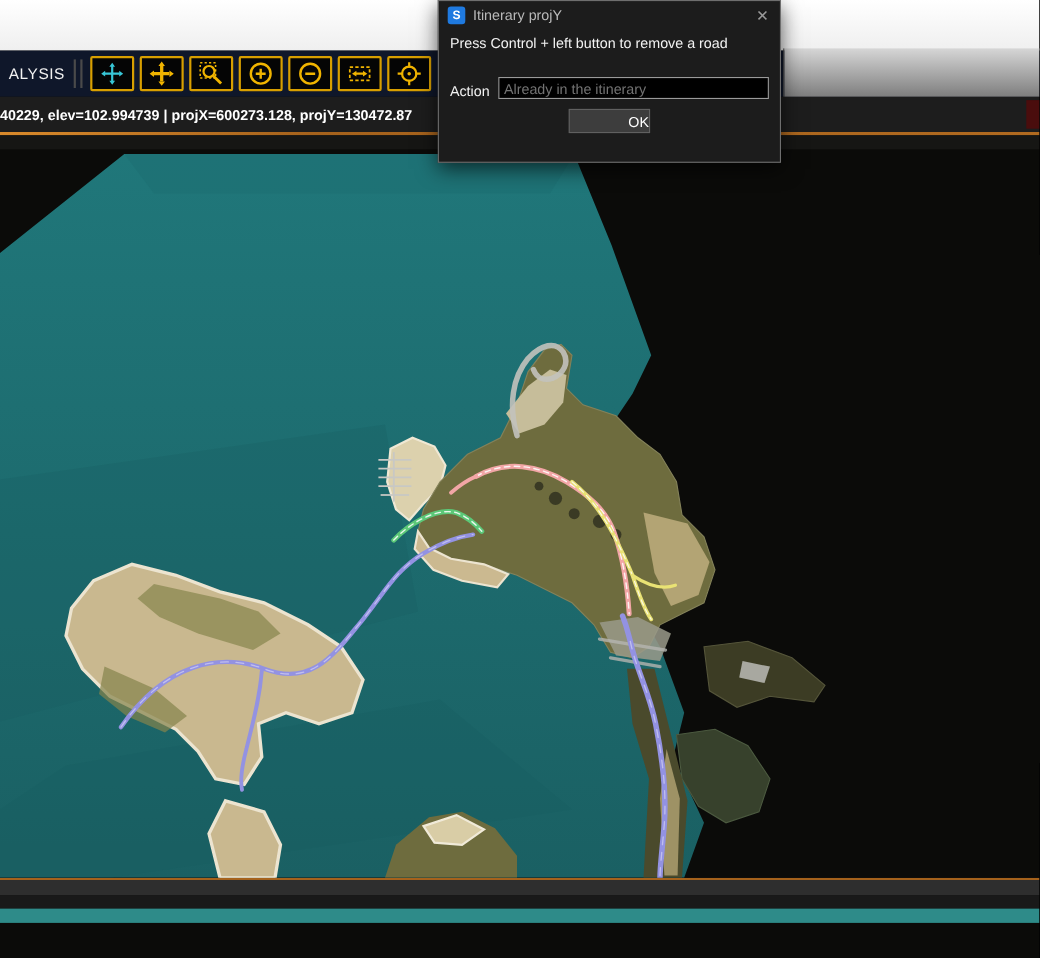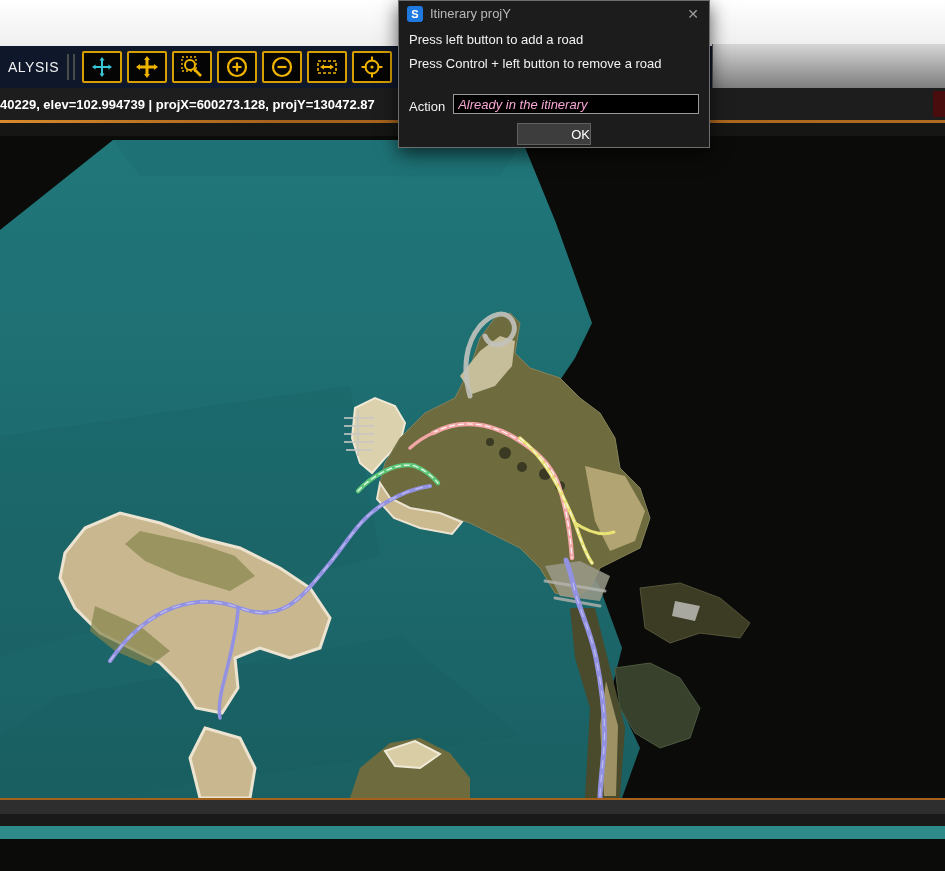--- a/index.html
+++ b/index.html
@@ -45,21 +45,21 @@
   .dlg-title { height:25px; display:flex; align-items:center; gap:7px; padding:0 8px; }
   .dlg-logo { width:16px; height:16px; background:#1f7ae0; border-radius:3px; color:#fff;
     font-size:11px; font-weight:bold; display:flex; align-items:center; justify-content:center; }
   .dlg-title-text { color:#b9b9b9; font-size:13px; }
   .dlg-close { margin-left:auto; color:#9a9a9a; font-size:14px; cursor:pointer; padding:0 2px; }
   .dlg-body { padding:2px 10px 0 10px; }
   .dlg-line { color:#f2f2f2; font-size:13px; line-height:24px; white-space:nowrap; }
   .dlg-action { display:flex; align-items:flex-end; gap:8px; margin-top:18px; }
   .dlg-action label { color:#f2f2f2; font-size:13px; }
   .dlg-action input { flex:1; height:20px; background:#000; border:1px solid #9a9a9a;
-    color:#f9a8d4; font-size:13px; font-family:"Liberation Sans",sans-serif; padding:0 4px;font-style:italic; }
+    color:#737373; font-size:13px; font-family:"Liberation Sans",sans-serif; padding:0 4px; }
   .dlg-ok { display:block; margin:9px auto 0 auto; width:74px; height:22px; background:#3d3d3d;
     border:1px solid #606060; color:#fff; font-size:13px; cursor:pointer;
     font-family:"Liberation Sans",sans-serif;text-align:right; }
 </style>
 </head>
 <body>
 
 <div class="screen">
 
   <div class="top-strip"></div>
@@ -238,21 +238,20 @@
   <div class="bot2"></div>
   <div class="taskbar"></div>
 
   <div class="dialog">
     <div class="dlg-title">
       <span class="dlg-logo">S</span>
       <span class="dlg-title-text">Itinerary projY</span>
       <span class="dlg-close">✕</span>
     </div>
     <div class="dlg-body">
-      <div class="dlg-line">Press left button to add a road</div>
       <div class="dlg-line">Press Control + left button to remove a road</div>
       <div class="dlg-action">
         <label>Action</label>
         <input type="text" value="Already in the itinerary" style="">
       </div>
       <button class="dlg-ok">OK</button>
     </div>
   </div>
 
 </div>

